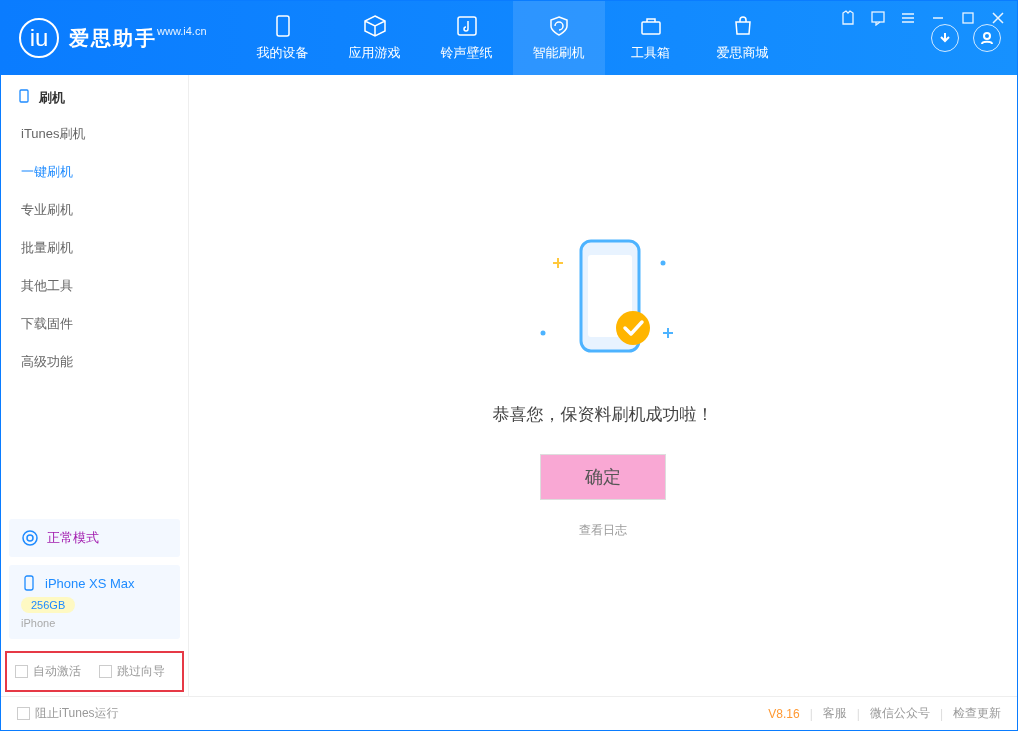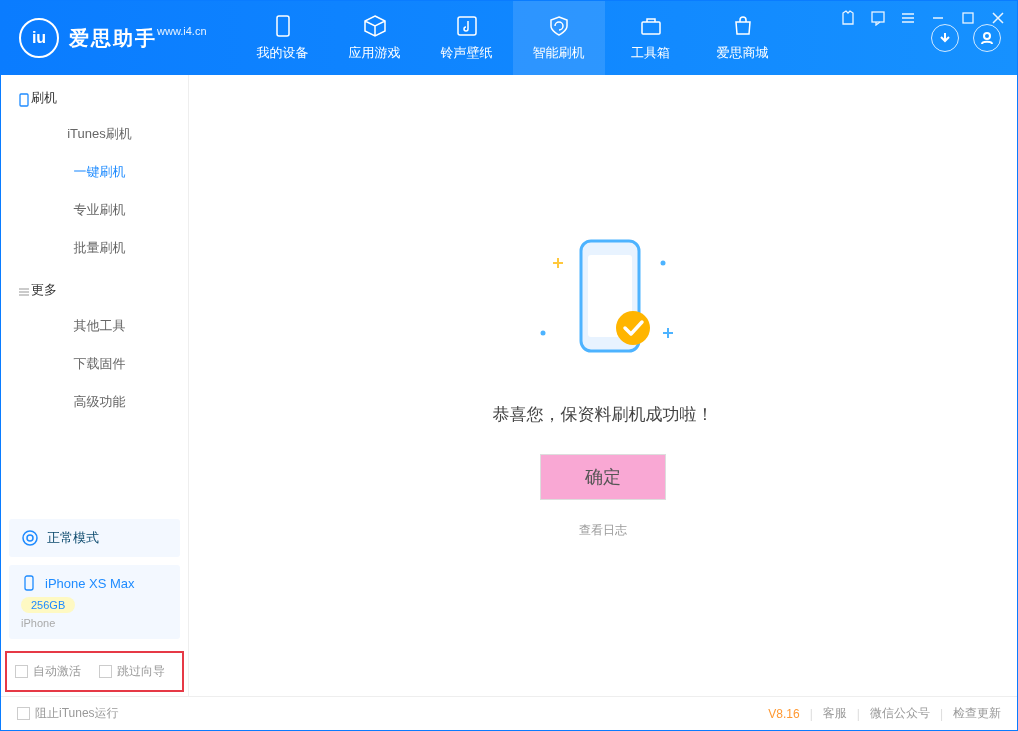--- a/index.html
+++ b/index.html
@@ -1,40 +1,40 @@
 <!DOCTYPE html>
 <html><head>
 <meta charset="utf-8">
 <style>
 * { margin: 0; padding: 0; box-sizing: border-box; font-family: "Microsoft YaHei", Arial, sans-serif; }
 body { background: #fff; }
 .window { width: 1018px; height: 731px; border: 1px solid #0a7cff; display: flex; flex-direction: column; }
 .titlebar { height: 74px; background: linear-gradient(90deg, #0a7cff 0%, #1691ff 100%); display: flex; align-items: center; color: #fff; padding-left: 18px; }
 .logo-area { display: flex; align-items: center; margin-right: 30px; }
-.logo-icon { width: 40px; height: 40px; border: 2.5px solid #fff; border-radius: 50%; display: flex; align-items: center; justify-content: center; font-weight: bold; font-size: 16px; margin-right: 10px; }
+.logo-icon { width: 40px; height: 40px; border: 2.5px solid #fff; border-radius: 50%; display: flex; align-items: center; justify-content: center; font-weight: normal; font-size: 24px; margin-right: 10px; }
 .logo-text { display: flex; }
 .logo-title { font-size: 20px; font-weight: bold; letter-spacing: 2px; }
 .logo-sub { font-size: 11px; opacity: .9; }
 .nav-tabs { display: flex; height: 100%; }
 .nav-tab { width: 92px; display: flex; flex-direction: column; align-items: center; justify-content: center; cursor: pointer; font-size: 13px; gap: 6px; }
 .nav-tab.active { background: rgba(255,255,255,0.12); }
 .nav-tab svg { width: 24px; height: 24px; fill: #fff; }
 .window-controls { margin-left: auto; display: flex; align-items: flex-start; padding-top: 10px; padding-right: 12px; gap: 14px; height: 100%; }
 .win-ctrl { width: 16px; height: 16px; cursor: pointer; opacity: .9; }
 .header-btns { display: flex; align-items: center; gap: 14px; margin-right: 16px; }
 .circle-btn { width: 28px; height: 28px; border: 1.5px solid rgba(255,255,255,.8); border-radius: 50%; display: flex; align-items: center; justify-content: center; cursor: pointer; }
 .circle-btn svg { width: 16px; height: 16px; stroke: #fff; fill: none; stroke-width: 2; }
 .content { flex: 1; display: flex; min-height: 0; }
 .sidebar { width: 188px; border-right: 1px solid #eee; display: flex; flex-direction: column; font-size: 13px; color: #666; }
-.side-section-title { display: flex; align-items: flex-end; padding: 14px 16px 8px; color: #333; font-weight: 400; gap: 0; }
+.side-section-title { display: flex; align-items: flex-start; padding: 14px 16px 8px; color: #333; font-weight: 700; gap: 8px; }
 .side-section-title svg { width: 14px; height: 14px; }
-.side-item { padding: 10px 10px 10px 20px; cursor: pointer; color: #666; text-align: center; }
+.side-item { padding: 10px 10px 10px 20px; cursor: pointer; color: #666; }
 .side-item.active { color: #1e8bff; }
 .spacer { flex: 1; }
-.status-box { margin: 8px; background: #f3f8ff; border-radius: 3px; padding: 10px 12px; display: flex; align-items: center; gap: 8px; color: #0c4a6e; }
+.status-box { margin: 8px; background: #f3f8ff; border-radius: 3px; padding: 10px 12px; display: flex; align-items: center; gap: 8px; color: #a21caf; }
 .status-box svg { width: 18px; height: 18px; }
 .device-box { margin: 0 8px 8px; background: #f3f8ff; border-radius: 3px; padding: 10px 12px; }
 .device-name { color: #1e8bff; font-weight: 500; display: flex; align-items: center; gap: 8px; }
 .device-cap { display: inline-block; background: #fef9c3; color: #1e8bff; border-radius: 10px; padding: 2px 10px; font-size: 11px; margin-top: 6px; }
 .device-type { color: #aaa; font-size: 11px; margin-top: 4px; }
 .checkbox-row { border: 2px solid #e63946; margin: 4px; padding: 10px 8px; display: flex; gap: 18px; align-items: center; color: #999; font-size: 12px; }
 .cb { width: 13px; height: 13px; border: 1px solid #ccc; display: inline-block; vertical-align: middle; margin-right: 5px; }
 .main { flex: 1; display: flex; flex-direction: column; align-items: center; justify-content: center; }
 .phone-illustration { position: relative; width: 180px; height: 130px; }
 .success-text { font-size: 17px; color: #444; margin-top: 40px; margin-bottom: 28px; }
@@ -146,26 +146,20 @@
         <svg viewBox="0 0 14 14">
             <rect x="3" y="1" width="8" height="12" rx="1" fill="none" stroke="#1e8bff" stroke-width="1.3"></rect>
           </svg>
         <span>刷机</span>
       </div>
       <div class="side-item">iTunes刷机</div>
       <div class="side-item active">一键刷机</div>
       <div class="side-item">专业刷机</div>
       <div class="side-item">批量刷机</div>
 
-      <div class="side-section-title">
-        <svg viewBox="0 0 14 14">
-            <path d="M2 4 H12 M2 7 H12 M2 10 H12" stroke="#bbb" stroke-width="1.3"></path>
-          </svg>
-        <span>更多</span>
-      </div>
       <div class="side-item">其他工具</div>
       <div class="side-item">下载固件</div>
       <div class="side-item">高级功能</div>
 
       <div class="spacer"></div>
 
       <div class="status-box">
         <svg viewBox="0 0 18 18">
             <circle cx="9" cy="9" r="7" fill="none" stroke="#1e8bff" stroke-width="1.5"></circle>
             <path d="M6 9 A3 3 0 0 1 12 9 M12 9 A3 3 0 0 1 6 9" fill="none" stroke="#1e8bff" stroke-width="1.5"></path>

